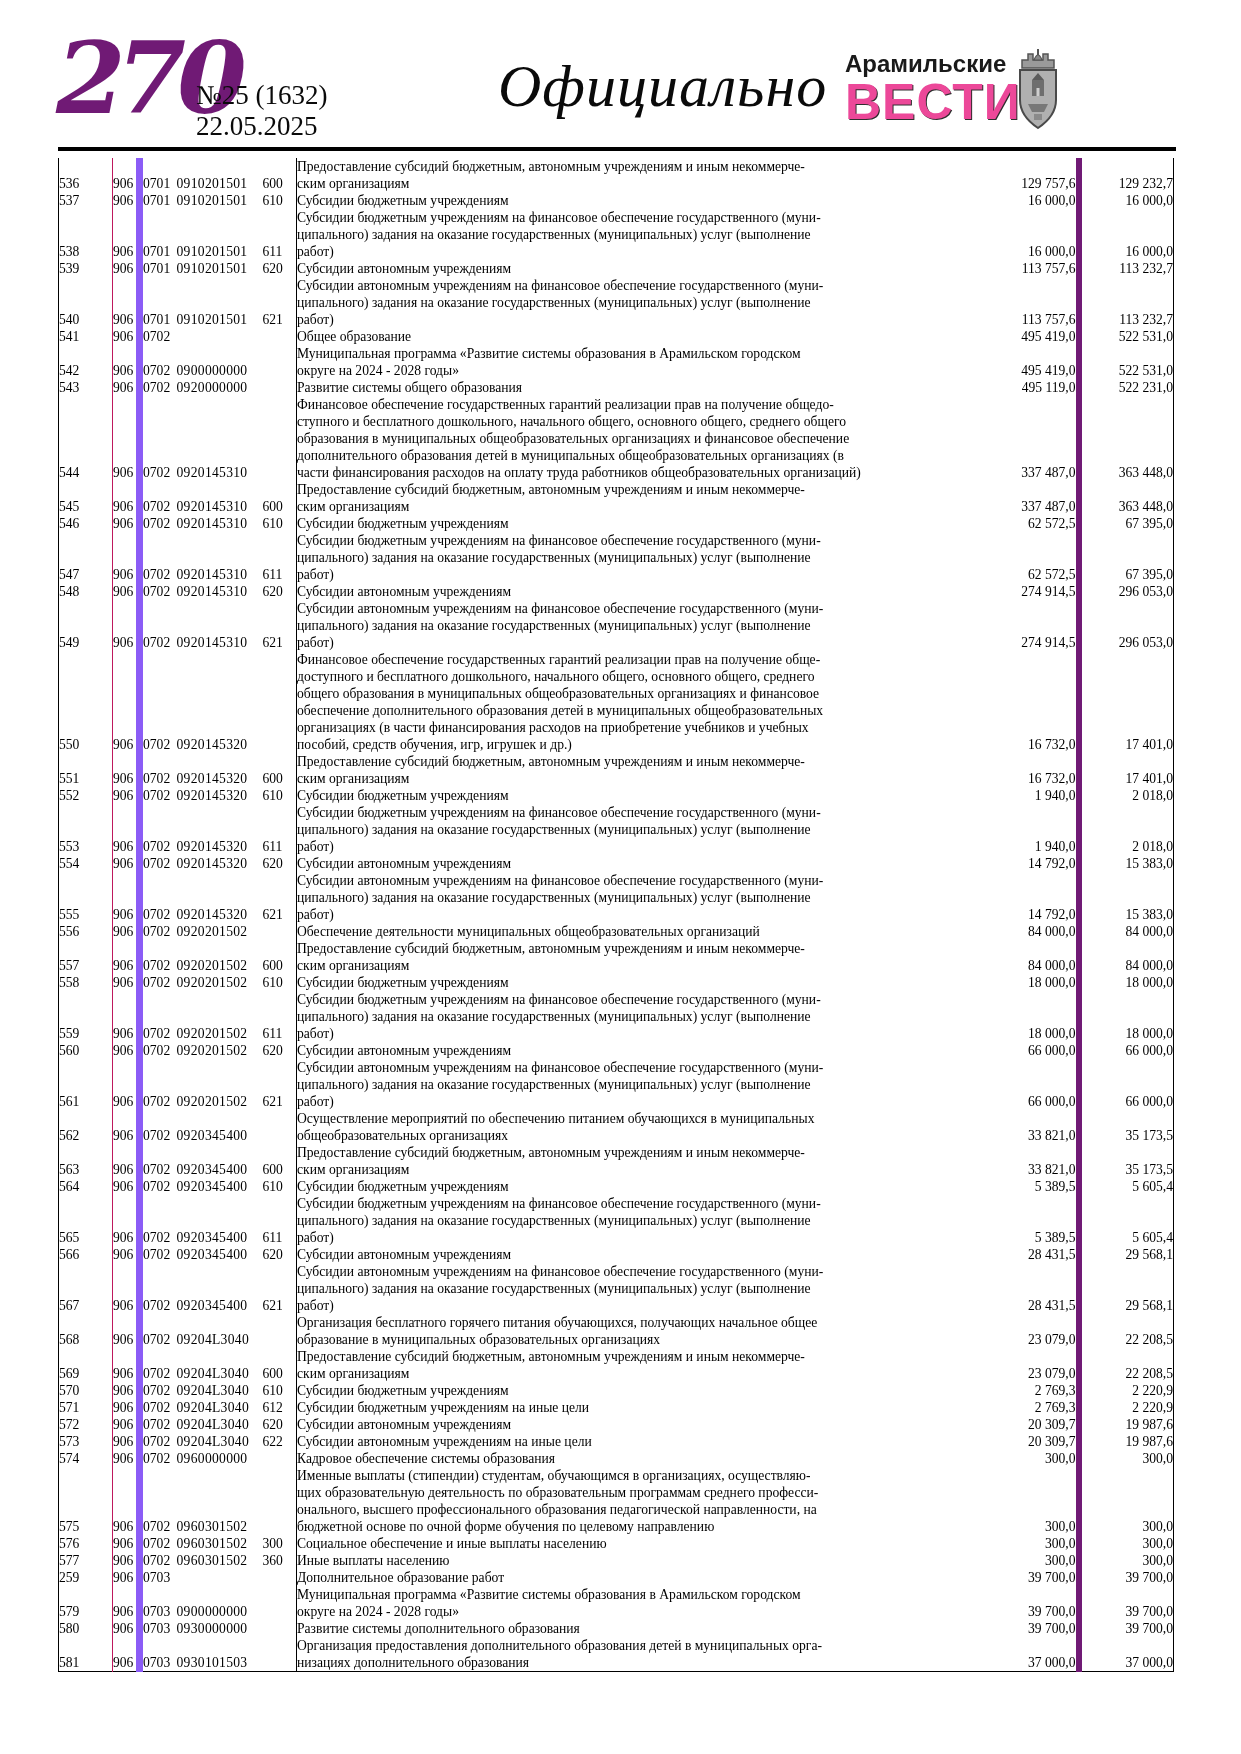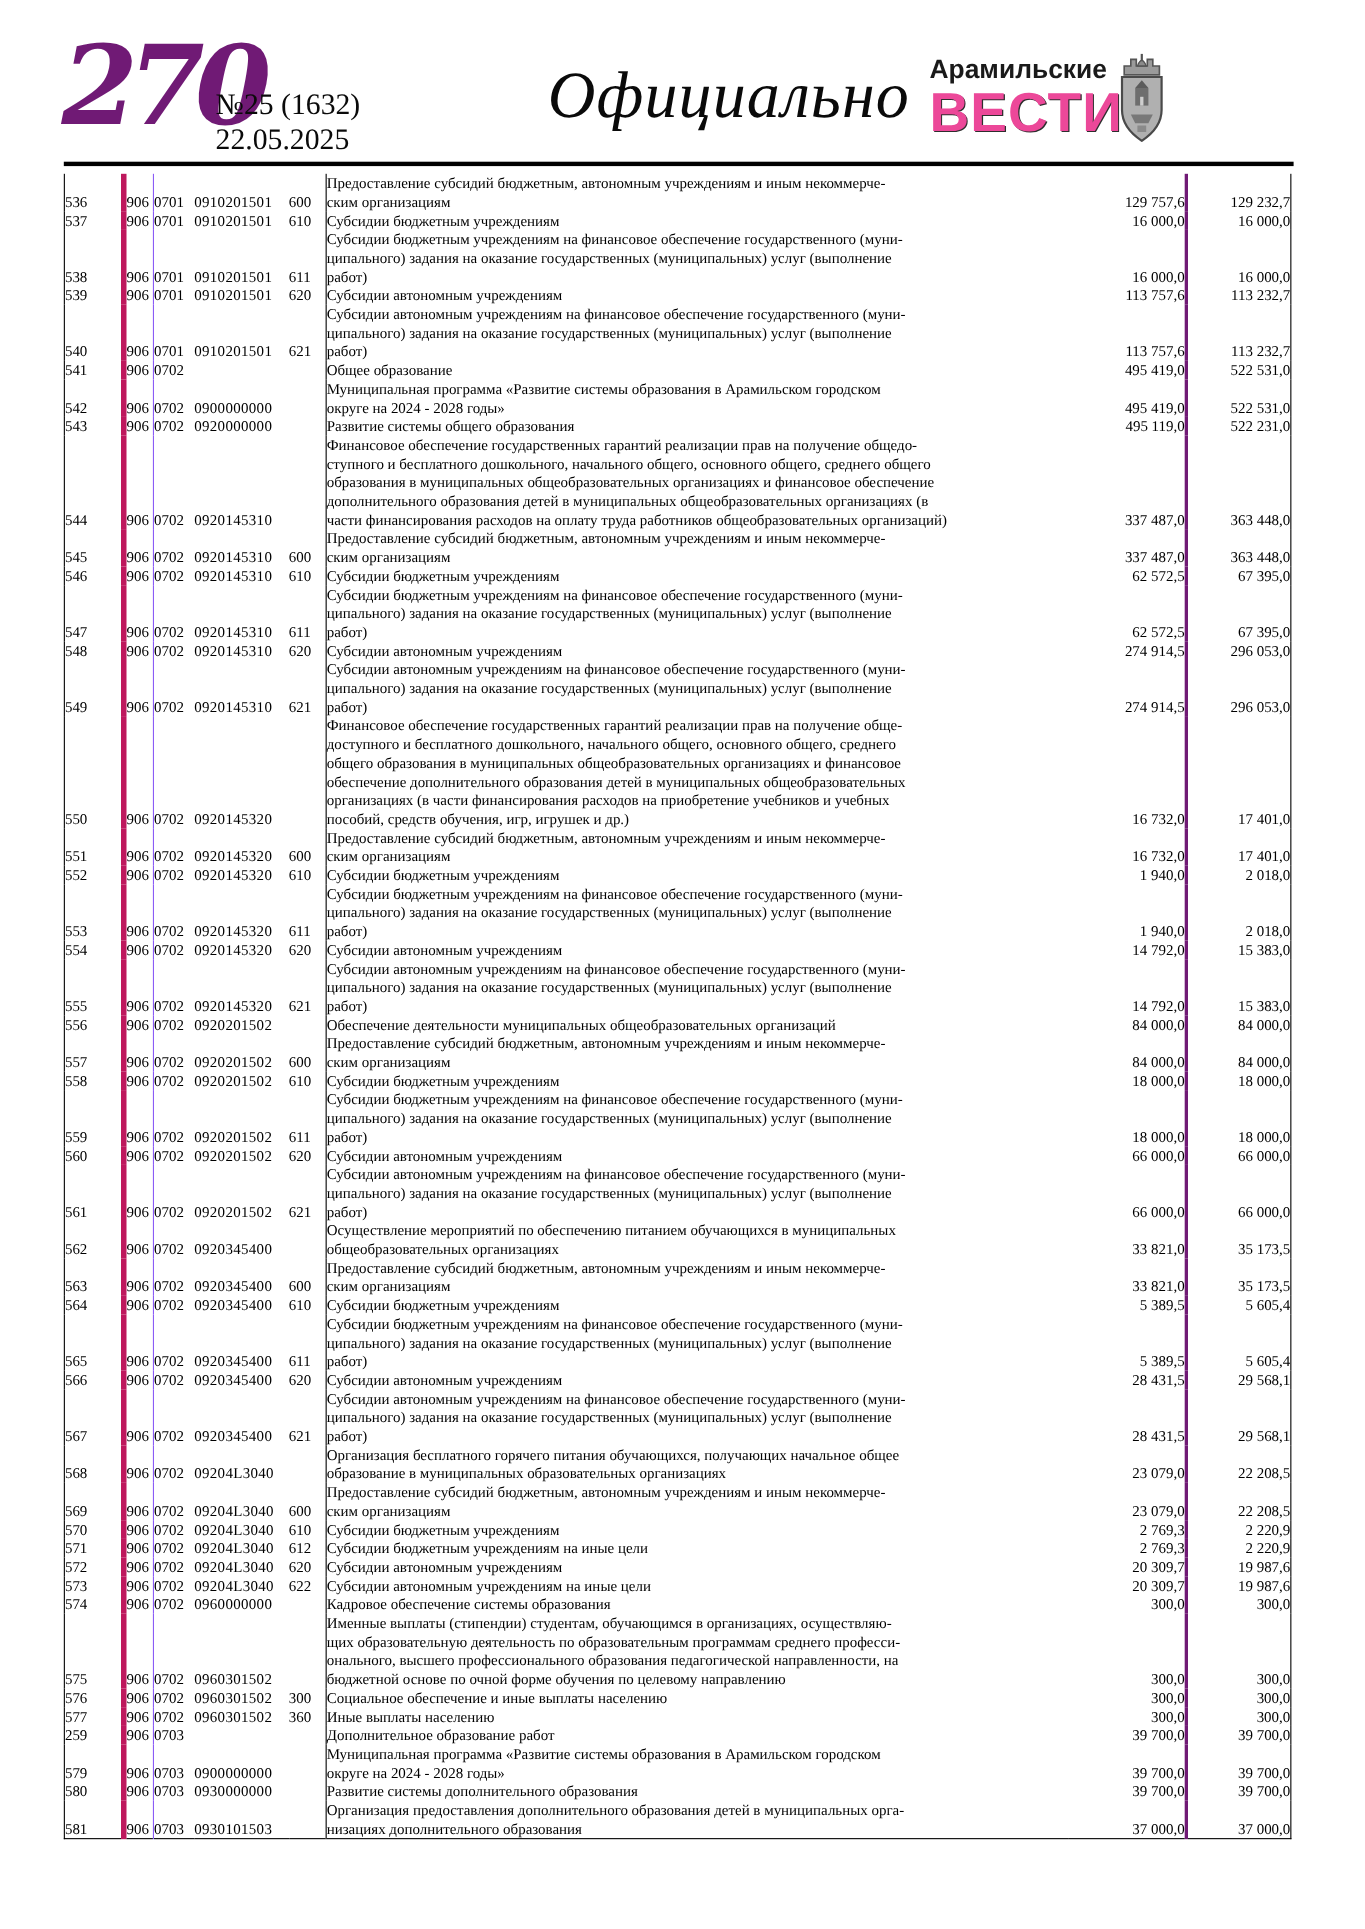--- a/index.html
+++ b/index.html
@@ -43,28 +43,28 @@
   }
   table.budget td{
     vertical-align:bottom;
     padding:0;
     font-size:13.6px;line-height:17px;
     font-family:"Liberation Serif","DejaVu Serif",serif;
   }
   col.w-num{width:54px;}col.w-grbs{width:27px;}col.w-sec{width:37px;}
   col.w-target{width:86px;}col.w-type{width:34px;}col.w-desc{width:674px;}
   col.w-amt1{width:108px;}col.w-amt2{width:95px;}
-  td.c-num{border-right:5px solid #be185d;padding-left:4px;}
-  td.c-grbs{border-right:1px solid #8b5cf6;padding-left:3px;}
+  td.c-num{border-right:1px solid #be185d;padding-left:4px;}
+  td.c-grbs{border-right:7px solid #8b5cf6;padding-left:3px;}
   td.c-sec{padding-left:3px;}
   td.c-target{padding-left:9px;letter-spacing:0.3px;}
   td.c-type{border-right:1px solid #000;padding-left:5px;}
   td.c-desc{padding-left:6px;white-space:pre-line;}
   td.c-amt{text-align:right;padding-right:3px;white-space:nowrap;}
-  td.c-amt1{border-right:3px solid #701a75;}
+  td.c-amt1{border-right:6px solid #701a75;}
 </style>
 </head>
 <body>
 
 <div class="page">
 
   <div class="hdr">
     <div class="issue-num">270</div>
     <div class="edition">
       <div>№25 (1632)</div>

